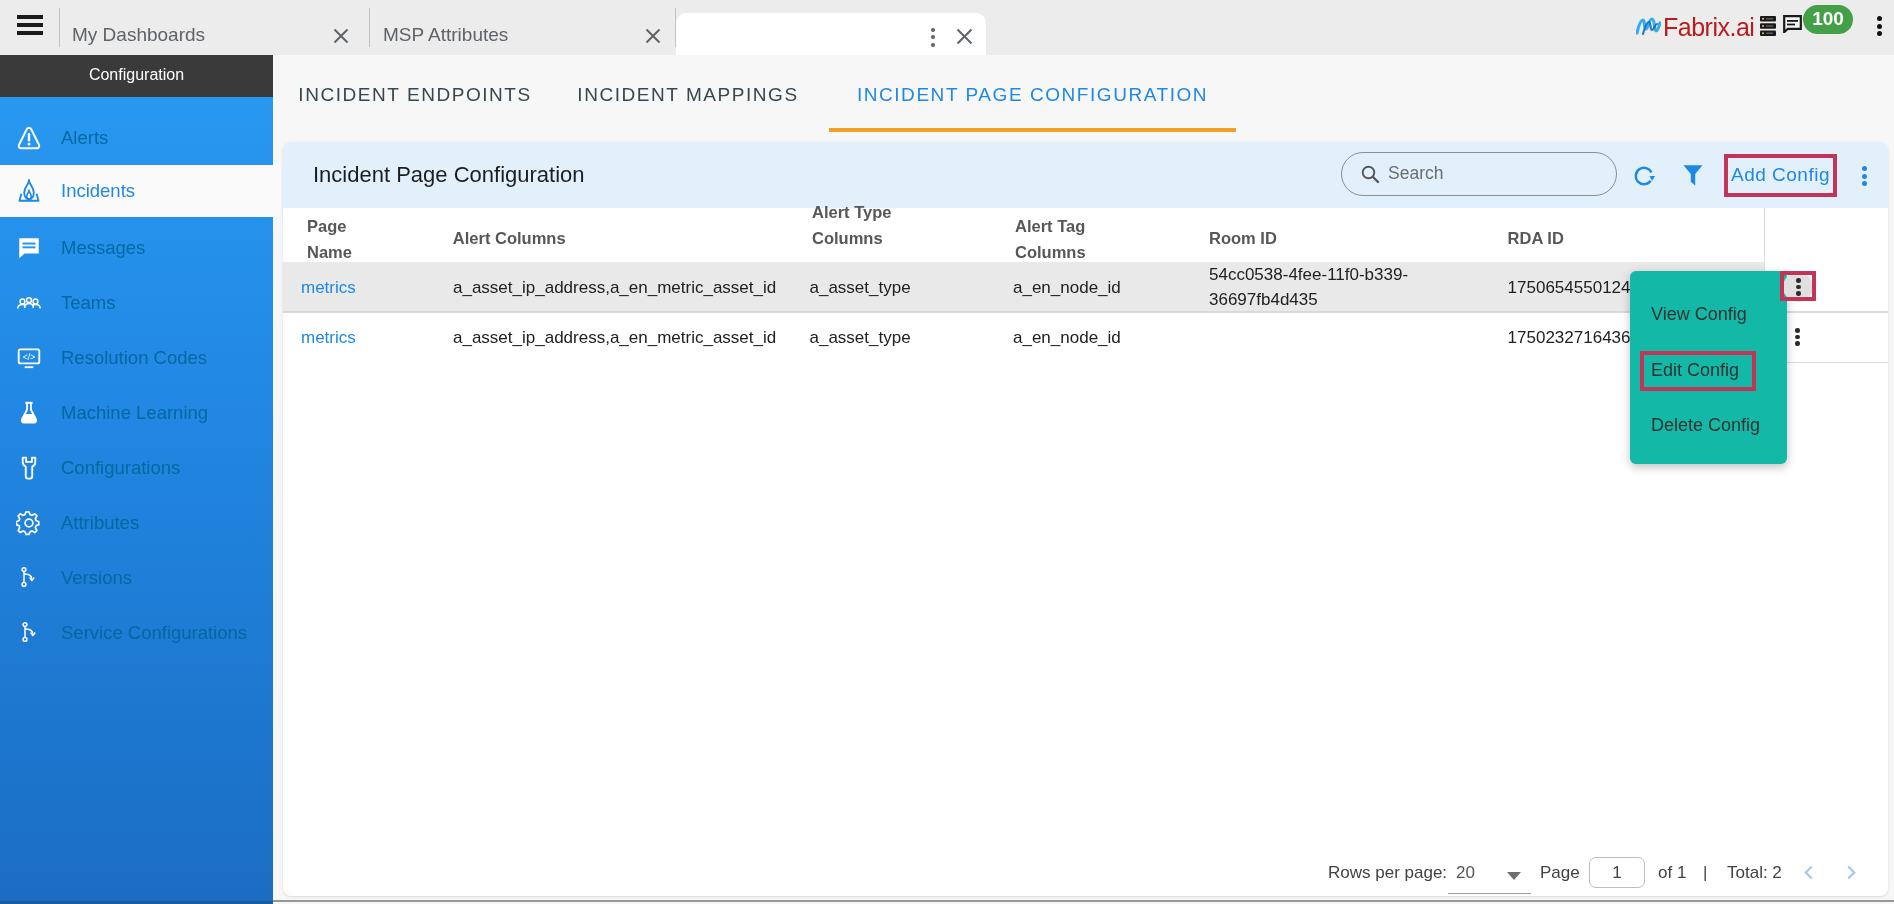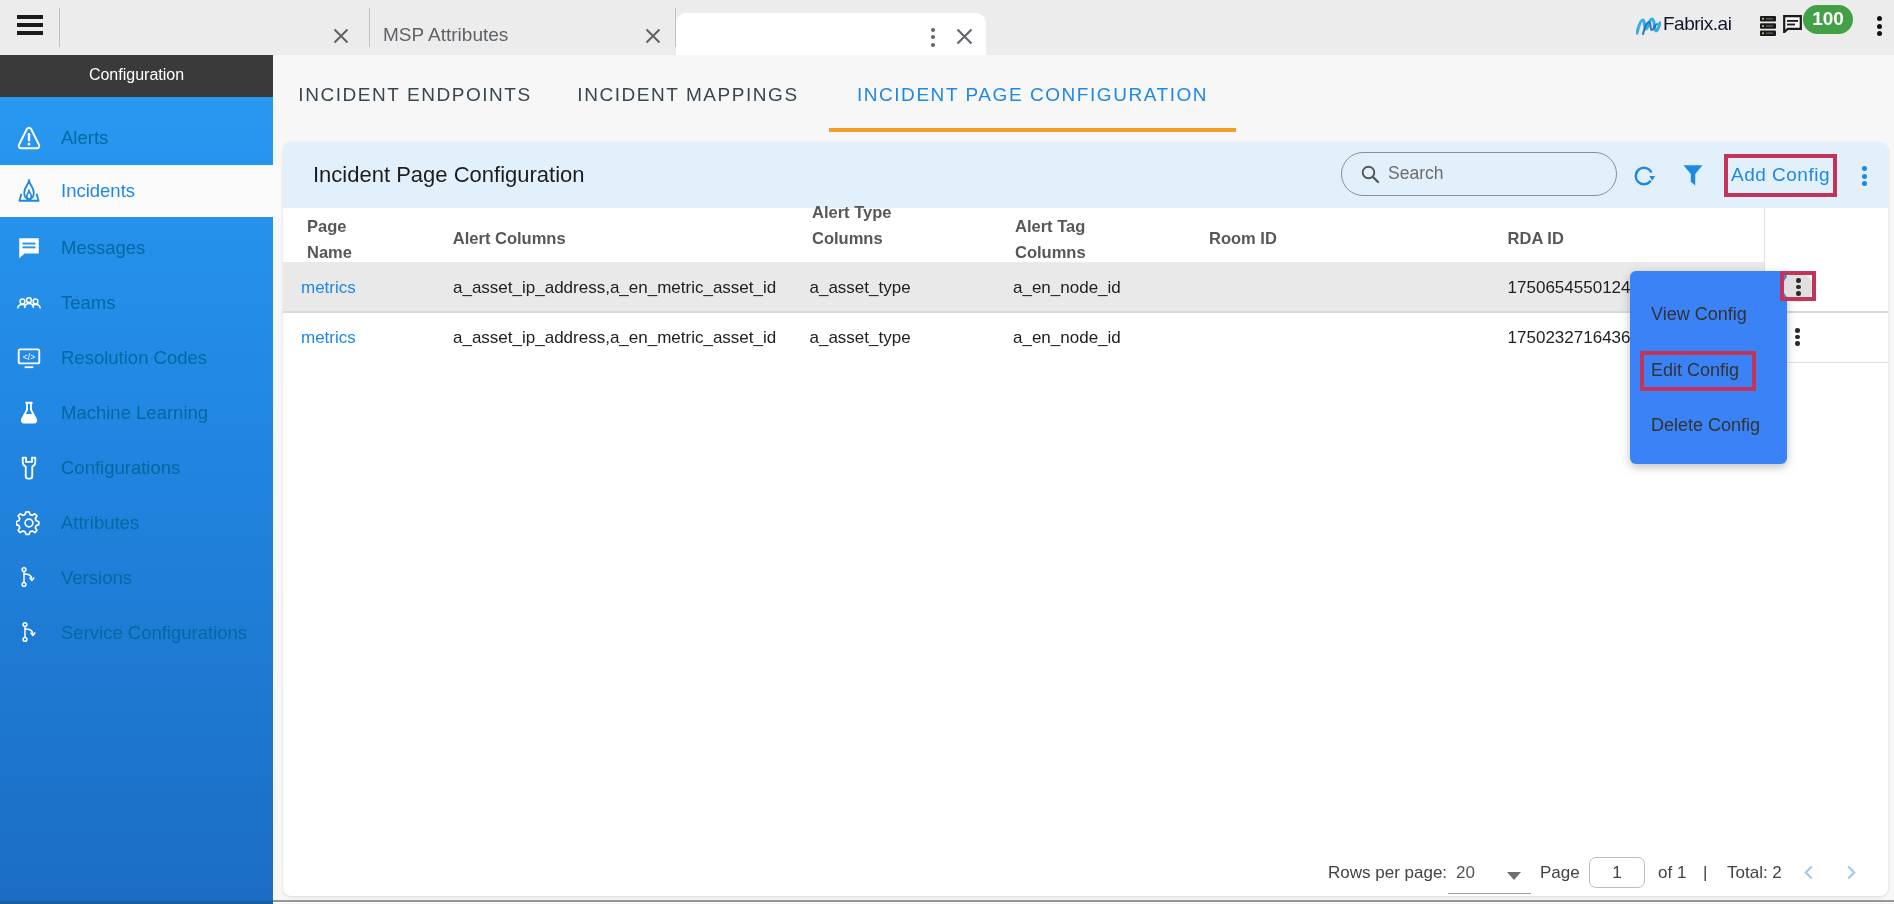--- a/index.html
+++ b/index.html
@@ -43,38 +43,39 @@
   #row1 { position:absolute; left:0; top:119.7px; width:1604.5px; height:49.5px; background:#e9e9e9; }
   #row2 { position:absolute; left:0; top:170.7px; width:1604.5px; height:49.5px; background:#fff; }
   #rowsep { position:absolute; left:0; top:169.2px; width:1604.5px; height:1.5px; background:#d9d9d9; }
   #actcol { position:absolute; left:1481px; top:66px; width:123.5px; height:154.5px; border-left:1px solid #dedede; border-bottom:1px solid #dedede; background:#fff; }
   #actsep { position:absolute; left:1481px; top:169.2px; width:123.5px; height:1.5px; background:#d9d9d9; }
 
   
   .ft { position:absolute; font-size:17px; color:#424242; }
 
   
-  #popup { position:absolute; left:1630px; top:271px; width:157px; height:193px; background:#3b82f6; border-radius:6px; box-shadow:0 3px 10px rgba(0,0,0,0.25); z-index:5; }
+  #popup { position:absolute; left:1630px; top:271px; width:157px; height:193px; background:#14b8a6; border-radius:6px; box-shadow:0 3px 10px rgba(0,0,0,0.25); z-index:5; }
   .pitem { position:absolute; left:21px; font-size:18px; color:#333; }
   .annot { position:absolute; border:4px solid #c23558; z-index:10; }
 
   .vdots { display:inline-block; }
   .vdots i { display:block; border-radius:50%; }
 </style>
 </head>
 <body>
 
 <div id="topbar">
 
   <div class="abs" style="left:16.5px; top:15px; width:26px; height:20px;">
     <div style="height:3.6px; background:#1b1b1b;"></div>
     <div style="height:3.6px; background:#1b1b1b; margin-top:4.6px;"></div>
     <div style="height:3.6px; background:#1b1b1b; margin-top:4.6px;"></div>
   </div>
   <div class="tabsep" style="left:59px;"></div>
+  <div class="tabtxt" style="left:72px;">My Dashboards</div>
   <div class="tabx" style="left:332.5px;">
       <svg width="16" height="16">
         <path d="M1.5 1.5 L14.5 14.5 M14.5 1.5 L1.5 14.5" stroke="#5f6368" stroke-width="2"></path>
       </svg>
     </div>
   <div class="tabsep" style="left:369px;"></div>
   <div class="tabtxt" style="left:383px;">MSP Attributes</div>
   <div class="tabx" style="left:644.5px;">
       <svg width="16" height="16">
         <path d="M1.5 1.5 L14.5 14.5 M14.5 1.5 L1.5 14.5" stroke="#5f6368" stroke-width="2"></path>
@@ -90,21 +91,21 @@
   <div class="tabx" style="left:956px;">
       <svg width="17" height="17">
         <path d="M1.5 1.5 L15.5 15.5 M15.5 1.5 L1.5 15.5" stroke="#5f6368" stroke-width="2"></path>
       </svg>
     </div>
 
   <svg class="abs" style="left:1636px; top:16px;" width="25" height="21" viewBox="0 0 25 21">
     <path d="M1 17 C3 8 5 4 7 4 C9 4 8 13 10 13 C12 13 13 3 16 3 C19 3 18 15 20 15 C22 15 23 10 24 7" fill="none" stroke="#35aee8" stroke-width="3.2" stroke-linecap="round"></path>
     <path d="M7 18 C9 10 11 6 13 6 C15 6 14 14 16 14 C18 14 19 8 21 8" fill="none" stroke="#1565c0" stroke-width="2.2" stroke-linecap="round" opacity="0.85"></path>
   </svg>
-  <div class="abs" style="left:1663px; top:13px; font-size:19px; letter-spacing:-0.5px; color:#0f172a;">Fabrix.ai</div>
+  <div class="abs" style="left:1663px; top:13px; font-size:25px; letter-spacing:-0.5px; color:#b91c1c;">Fabrix.ai</div>
 
   <svg class="abs" style="left:1760px; top:16px;" width="16" height="21" viewBox="0 0 16 21">
     <rect x="0" y="0" width="16" height="5.6" rx="1" fill="#1a1a1a"></rect>
     <rect x="0" y="7.2" width="16" height="5.6" rx="1" fill="#1a1a1a"></rect>
     <rect x="0" y="14.4" width="16" height="5.6" rx="1" fill="#1a1a1a"></rect>
     <circle cx="3" cy="2.8" r="1" fill="#e8c87a"></circle>
       <rect x="6" y="2" width="7" height="1.6" fill="#555"></rect>
     <circle cx="3" cy="10" r="1" fill="#e8c87a"></circle>
       <rect x="6" y="9.2" width="7" height="1.6" fill="#555"></rect>
     <circle cx="3" cy="17.2" r="1" fill="#e8c87a"></circle>
@@ -257,20 +258,21 @@
   <div id="row1"></div>
   <div id="rowsep"></div>
   <div id="row2"></div>
   <div id="actcol"></div>
   <div id="actsep"></div>
 
   <div class="td link" style="left:18px; top:132.5px;">metrics</div>
   <div class="td" style="left:170px; top:132.5px;">a_asset_ip_address,a_en_metric_asset_id</div>
   <div class="td" style="left:526.5px; top:132.5px;">a_asset_type</div>
   <div class="td" style="left:730px; top:132.5px;">a_en_node_id</div>
+  <div class="td" style="left:926px; top:120px;">54cc0538-4fee-11f0-b339-<br>36697fb4d435</div>
   <div class="td" style="left:1224.6px; top:132.5px;">175065455012405</div>
 
   <div class="td link" style="left:18px; top:182.5px;">metrics</div>
   <div class="td" style="left:170px; top:182.5px;">a_asset_ip_address,a_en_metric_asset_id</div>
   <div class="td" style="left:526.5px; top:182.5px;">a_asset_type</div>
   <div class="td" style="left:730px; top:182.5px;">a_en_node_id</div>
   <div class="td" style="left:1224.6px; top:182.5px;">175023271643605</div>
 
   <div class="abs" style="left:1500px; top:129.5px; width:30px; height:30px; border-radius:50%; background:#e0e0e0; z-index:6;"></div>
   <div class="abs vdots" style="left:1513px; top:136px; z-index:7;">

